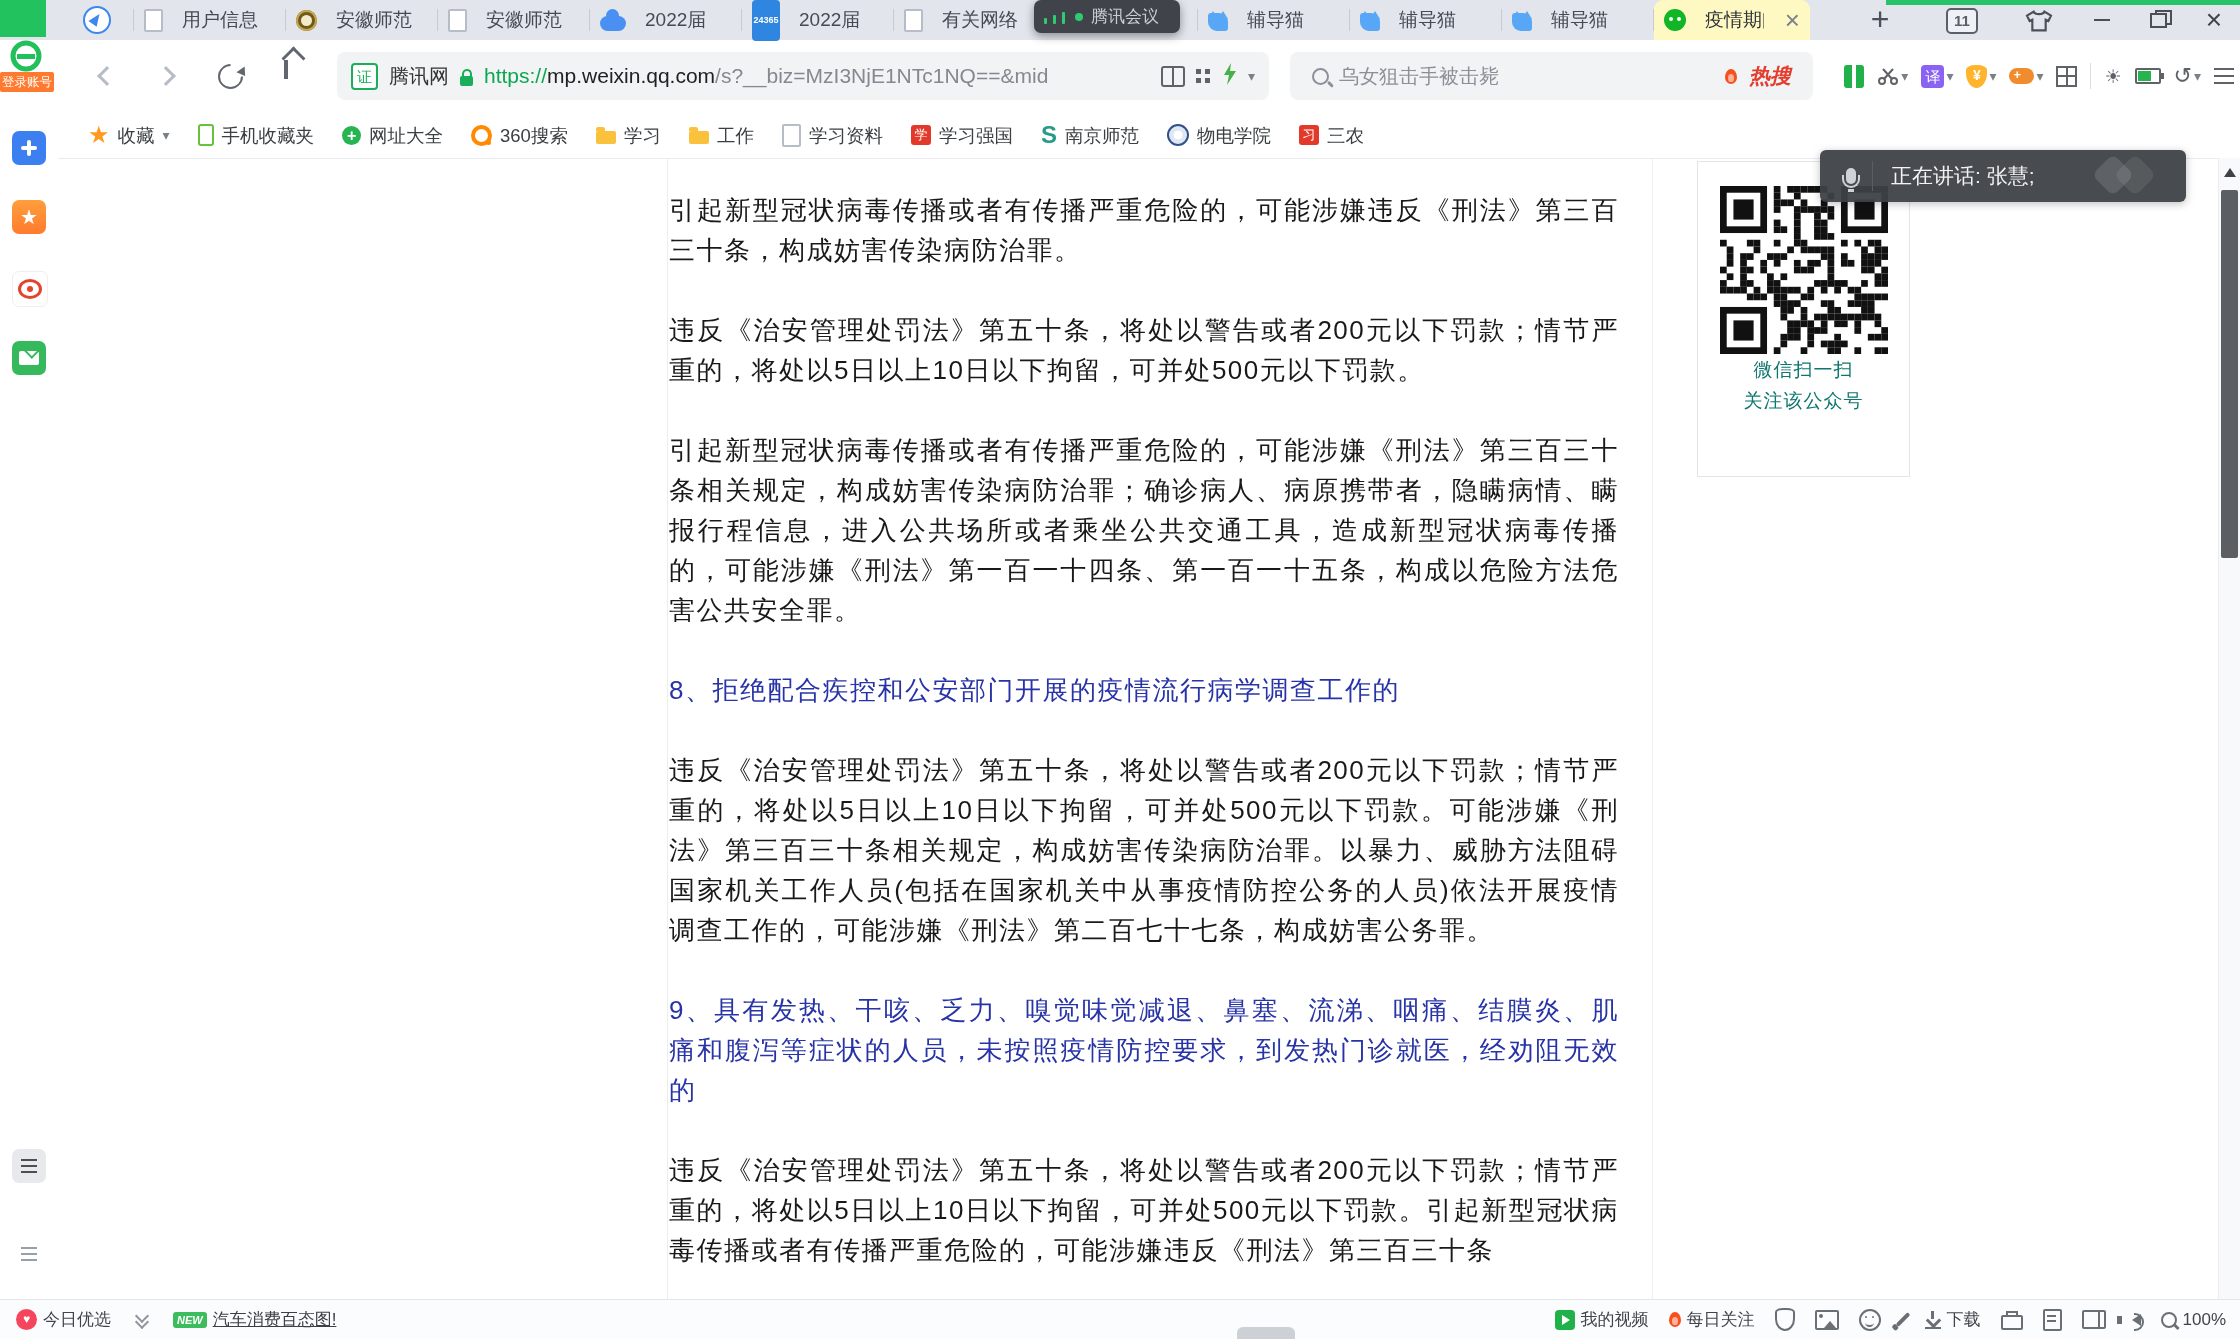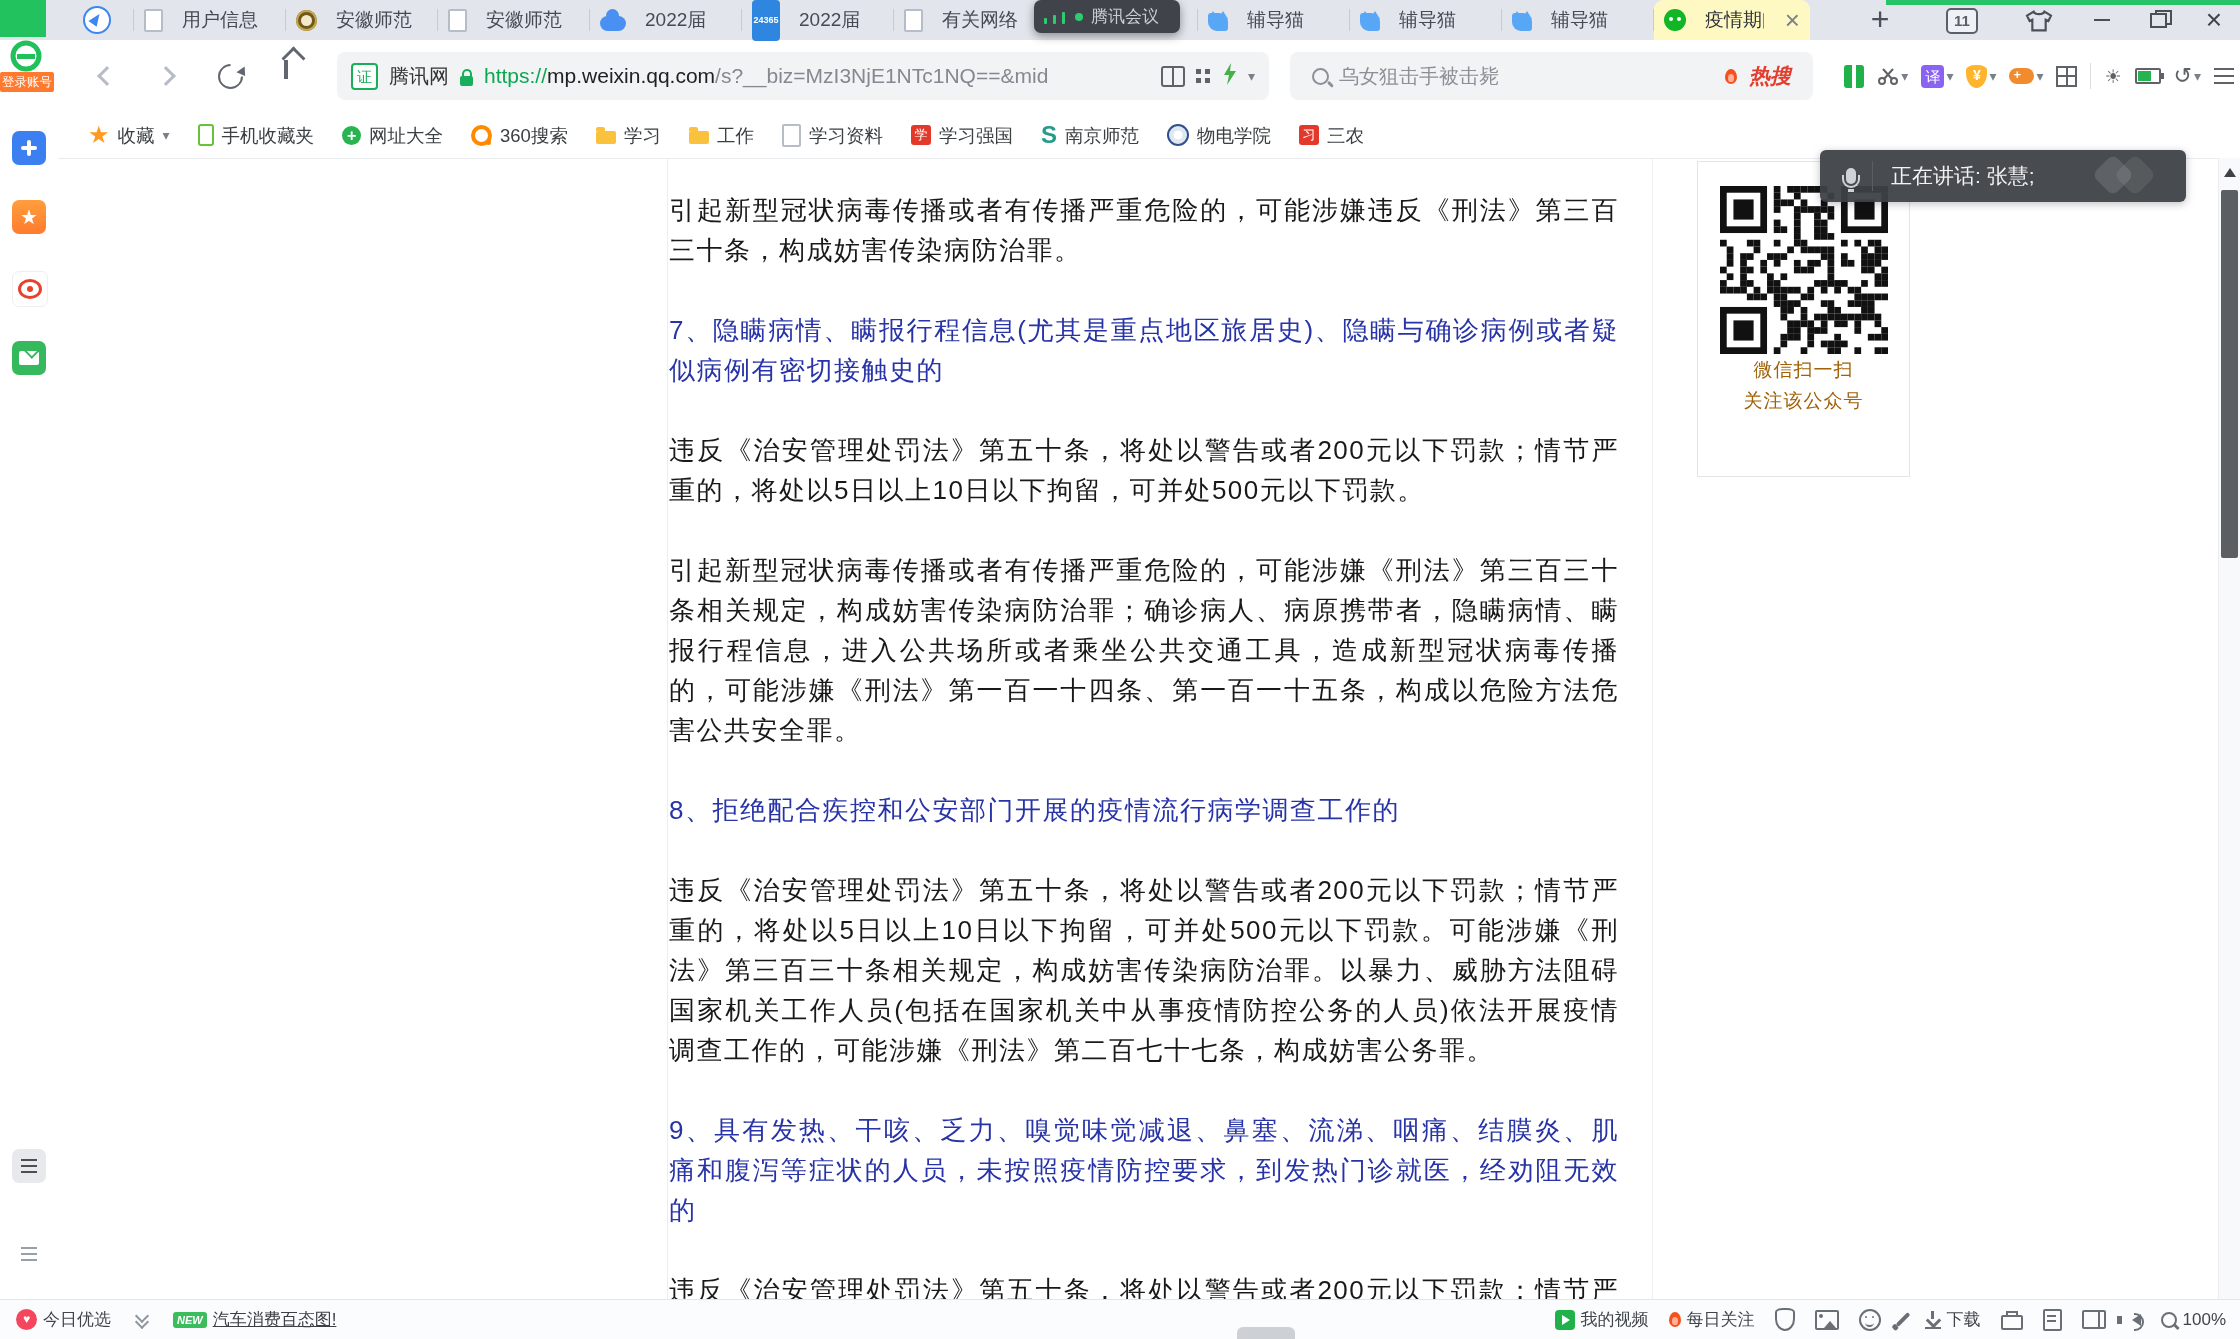--- a/index.html
+++ b/index.html
@@ -162,21 +162,21 @@
   .page{position:absolute;top:158px;left:58px;right:22px;bottom:39px;background:#fff;overflow:hidden}
   .lineL{position:absolute;left:609px;top:0;bottom:0;width:1px;background:#ededed}
   .lineR{position:absolute;left:1594px;top:0;bottom:0;width:1px;background:#f1f1f1}
   .article{position:absolute;left:611px;top:32px;width:950px;bottom:0;overflow:hidden;
            font-size:26px;line-height:40px;letter-spacing:1.5px;color:#191919;text-align:justify}
   .article p{margin:0 0 40px}
   .article p.heading{color:#2733a6}
   .qrcard{position:absolute;left:1639px;top:3px;width:213px;height:316px;border:1px solid #e4e4e4;background:#fff;
           box-sizing:border-box;text-align:center}
   .qrbox{width:168px;height:168px;margin:24px auto 0}
-  .qrcap{font-size:19px;color:#a16207;line-height:31px;letter-spacing:1px}
+  .qrcap{font-size:19px;color:#0f766e;line-height:31px;letter-spacing:1px}
   .qrcap:first-of-type{margin-top:14px}
 
   
   .speakpill{position:absolute;left:1820px;top:150px;width:366px;height:52px;background:rgba(62,66,71,.95);
              border-radius:6px;display:flex;align-items:center;z-index:40;box-shadow:0 2px 8px rgba(0,0,0,.25)}
   .mic{width:10px;height:16px;background:#cfd2d6;border-radius:5px;margin-left:26px}
   .mic::before{content:"";position:absolute;left:-4px;top:7px;width:14px;height:11px;border:2px solid #cfd2d6;
                border-top:none;border-radius:0 0 9px 9px}
   .mic::after{content:"";position:absolute;left:2px;top:21px;width:6px;height:3px;background:#cfd2d6}
   .spk-div{width:1px;height:30px;background:#5a5e63;margin:0 18px 0 16px}
@@ -449,21 +449,20 @@
       <div class="sbi sb-list1" style="top: 1109px;"></div>
       <div class="sbi sb-list2" style="top: 1197px;"></div>
     </div>
 </div>
 
 <div class="page">
   <div class="lineL"></div>
   <div class="lineR"></div>
   <div class="article" id="article">
       <p class="body">引起新型冠状病毒传播或者有传播严重危险的，可能涉嫌违反《刑法》第三百三十条，构成妨害传染病防治罪。</p>
-      <p class="heading">7、隐瞒病情、瞒报行程信息(尤其是重点地区旅居史)、隐瞒与确诊病例或者疑似病例有密切接触史的</p>
       <p class="body">违反《治安管理处罚法》第五十条，将处以警告或者200元以下罚款；情节严重的，将处以5日以上10日以下拘留，可并处500元以下罚款。</p>
       <p class="body">引起新型冠状病毒传播或者有传播严重危险的，可能涉嫌《刑法》第三百三十条相关规定，构成妨害传染病防治罪；确诊病人、病原携带者，隐瞒病情、瞒报行程信息，进入公共场所或者乘坐公共交通工具，造成新型冠状病毒传播的，可能涉嫌《刑法》第一百一十四条、第一百一十五条，构成以危险方法危害公共安全罪。</p>
       <p class="heading">8、拒绝配合疾控和公安部门开展的疫情流行病学调查工作的</p>
       <p class="body">违反《治安管理处罚法》第五十条，将处以警告或者200元以下罚款；情节严重的，将处以5日以上10日以下拘留，可并处500元以下罚款。可能涉嫌《刑法》第三百三十条相关规定，构成妨害传染病防治罪。以暴力、威胁方法阻碍国家机关工作人员(包括在国家机关中从事疫情防控公务的人员)依法开展疫情调查工作的，可能涉嫌《刑法》第二百七十七条，构成妨害公务罪。</p>
       <p class="heading">9、具有发热、干咳、乏力、嗅觉味觉减退、鼻塞、流涕、咽痛、结膜炎、肌痛和腹泻等症状的人员，未按照疫情防控要求，到发热门诊就医，经劝阻无效的</p>
       <p class="body">违反《治安管理处罚法》第五十条，将处以警告或者200元以下罚款；情节严重的，将处以5日以上10日以下拘留，可并处500元以下罚款。引起新型冠状病毒传播或者有传播严重危险的，可能涉嫌违反《刑法》第三百三十条</p>
     </div>
   <div class="qrcard">
     <div class="qrbox" id="qr"><svg width="100%" height="100%" viewBox="0 0 150 150">
           <rect x="48" y="0" width="6" height="6" fill="#111"></rect>

